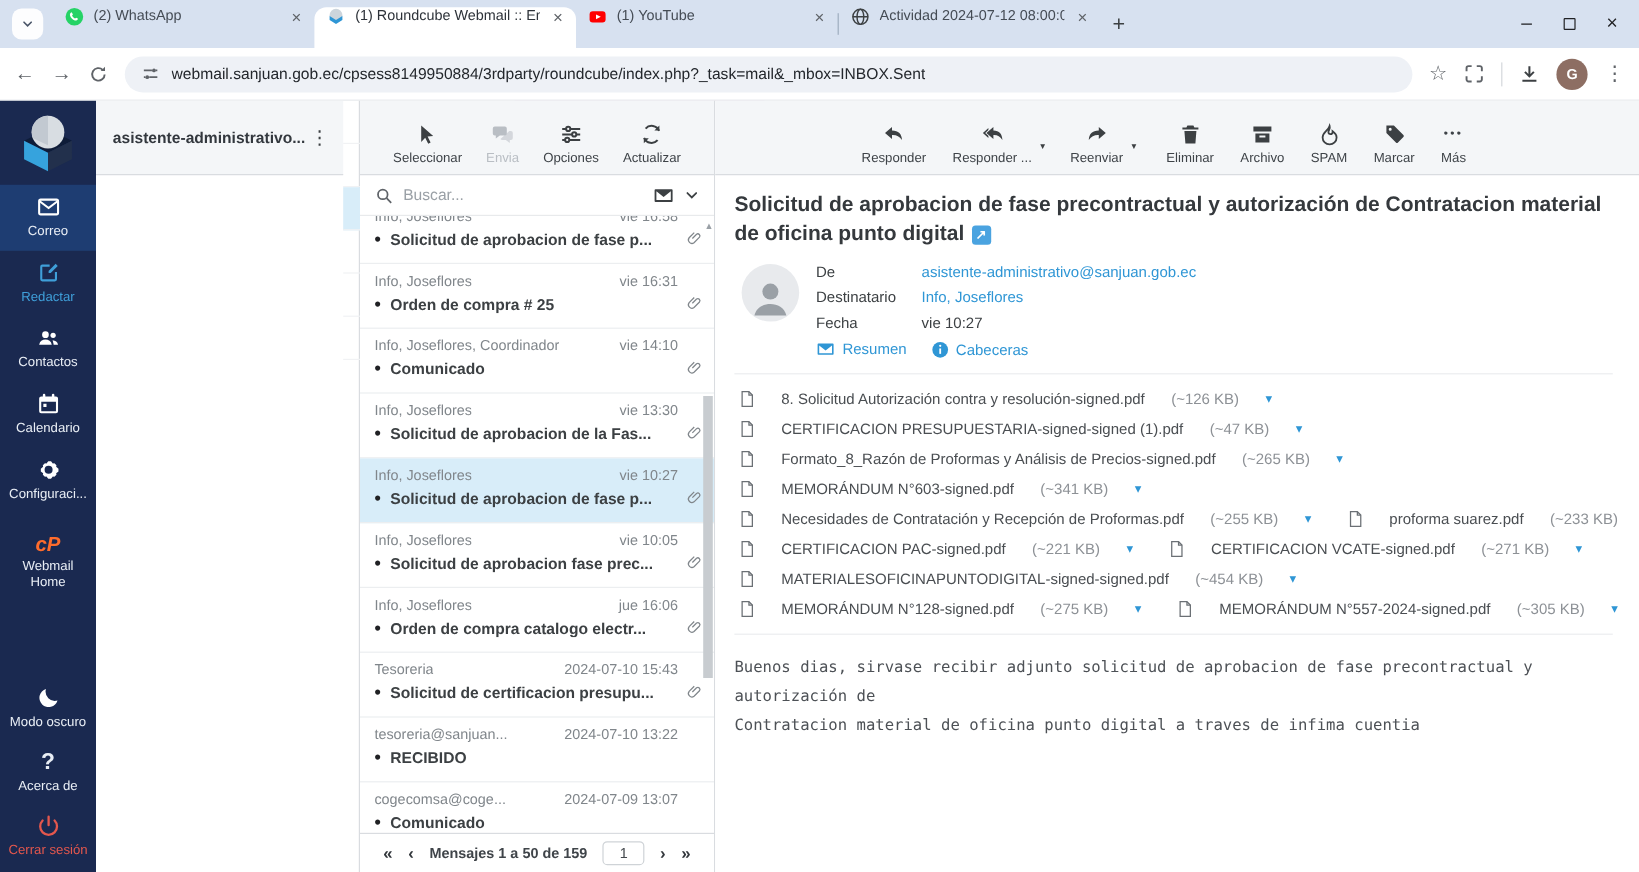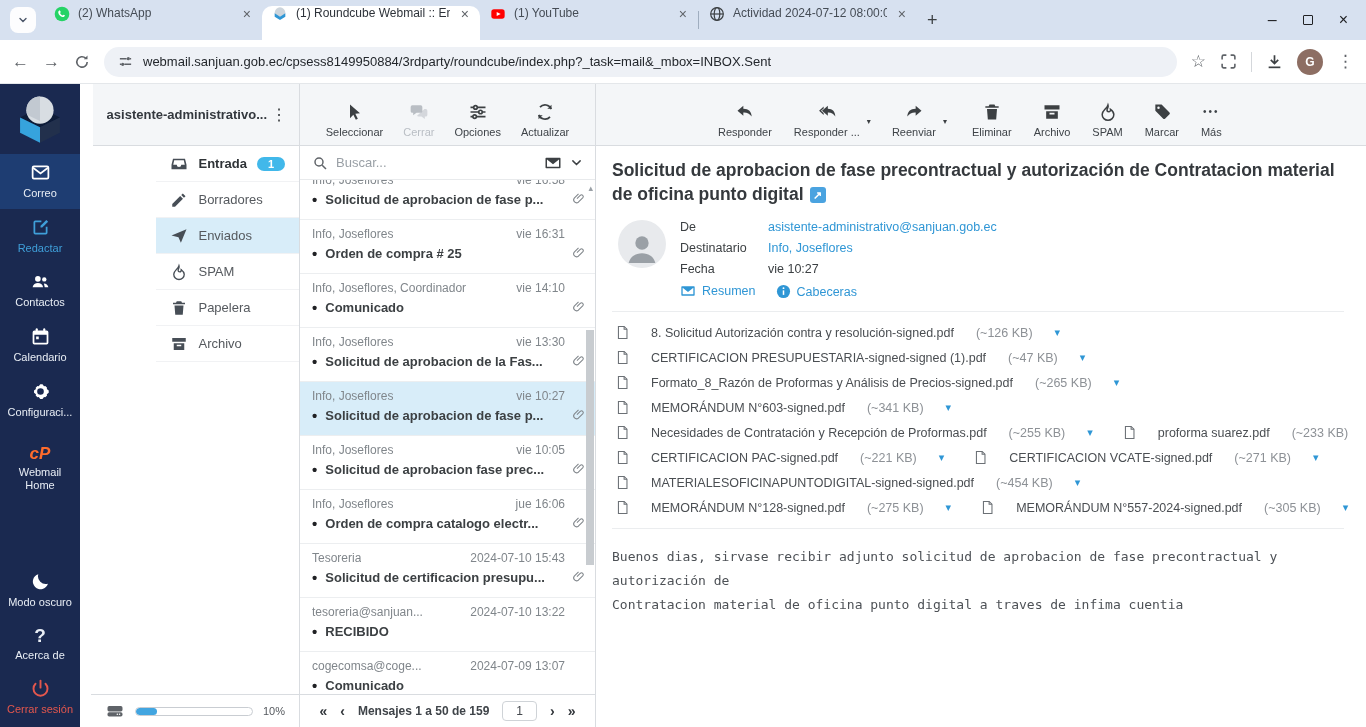--- a/index.html
+++ b/index.html
@@ -38,21 +38,21 @@
   .side-item.active { background:#1e3d72; }
   .side-item.accent { color:#3f9fd9; }
   .side-item.danger { color:#e4574d; }
   .side-item .cp-glyph { font-size:17px; font-weight:bold; font-style:italic; color:#ff6c2c; line-height:1; }
   .side-spacer { flex:1; }
 
   
   .col-head { height:62px; background:#f4f6f8; border-bottom:1px solid #d9dce0; flex:0 0 62px; }
 
   
-  .folders { width:220px; flex:0 0 220px; border-right:1px solid #d9dce0; display:flex; flex-direction:column; background:#fff;align-items:flex-end; }
+  .folders { width:220px; flex:0 0 220px; border-right:1px solid #d9dce0; display:flex; flex-direction:row; background:#fff; }
   .account-head { display:flex; align-items:center; padding:0 8px 0 14px; }
   .account-name { flex:1; font-size:13px; font-weight:bold; color:#33383e; white-space:nowrap; overflow:hidden; }
   .kebab { font-size:16px; color:#3c4043; padding:0 4px; }
   .folder-list { flex:1; }
   .folder { height:36px; display:flex; align-items:center; gap:10px; padding:0 14px; font-size:13px; color:#55595e; border-bottom:1px solid #f1f2f4; }
   .folder svg { width:18px; height:18px; color:#474e56; flex:0 0 18px; }
   .folder.unread { font-weight:bold; color:#2f3337; }
   .folder.selected { background:#d8edf9; }
   .badge { margin-left:auto; background:#41b8ea; color:#fff; border-radius:10px; padding:1px 11px; font-size:11px; font-weight:bold; }
   .quota-bar { height:33px; border-top:1px solid #d9dce0; display:flex; align-items:center; gap:10px; padding:0 14px; flex:0 0 33px; }
@@ -339,21 +339,21 @@
         <svg viewBox="0 0 24 24" fill="currentColor">
             <path d="M6 3l12 10.5-5.6.7 3 6-2.4 1.1-3-6L6 19.5z"></path>
           </svg>
         <span>Seleccionar</span>
       </div>
       <div class="tbtn disabled">
         <svg viewBox="0 0 24 24" fill="currentColor">
             <path d="M4 4h10a2 2 0 0 1 2 2v5a2 2 0 0 1-2 2H9l-4 3v-3H4a2 2 0 0 1-2-2V6a2 2 0 0 1 2-2z"></path>
             <path d="M18.5 8.5h1.5a2 2 0 0 1 2 2v5a2 2 0 0 1-2 2h-1v3l-4-3h-3.5a2 2 0 0 1-1.8-1" opacity=".55"></path>
           </svg>
-        <span>Cerrar</span>
+        <span>Envia</span>
       </div>
       <div class="tbtn">
         <svg viewBox="0 0 24 24" stroke="currentColor" stroke-width="2" fill="none">
             <path d="M3 6.5h18M3 12h18M3 17.5h18"></path>
             <circle cx="9" cy="6.5" r="2.1" fill="#f4f6f8"></circle>
             <circle cx="15" cy="12" r="2.1" fill="#f4f6f8"></circle>
             <circle cx="8" cy="17.5" r="2.1" fill="#f4f6f8"></circle>
           </svg>
         <span>Opciones</span>
       </div>

